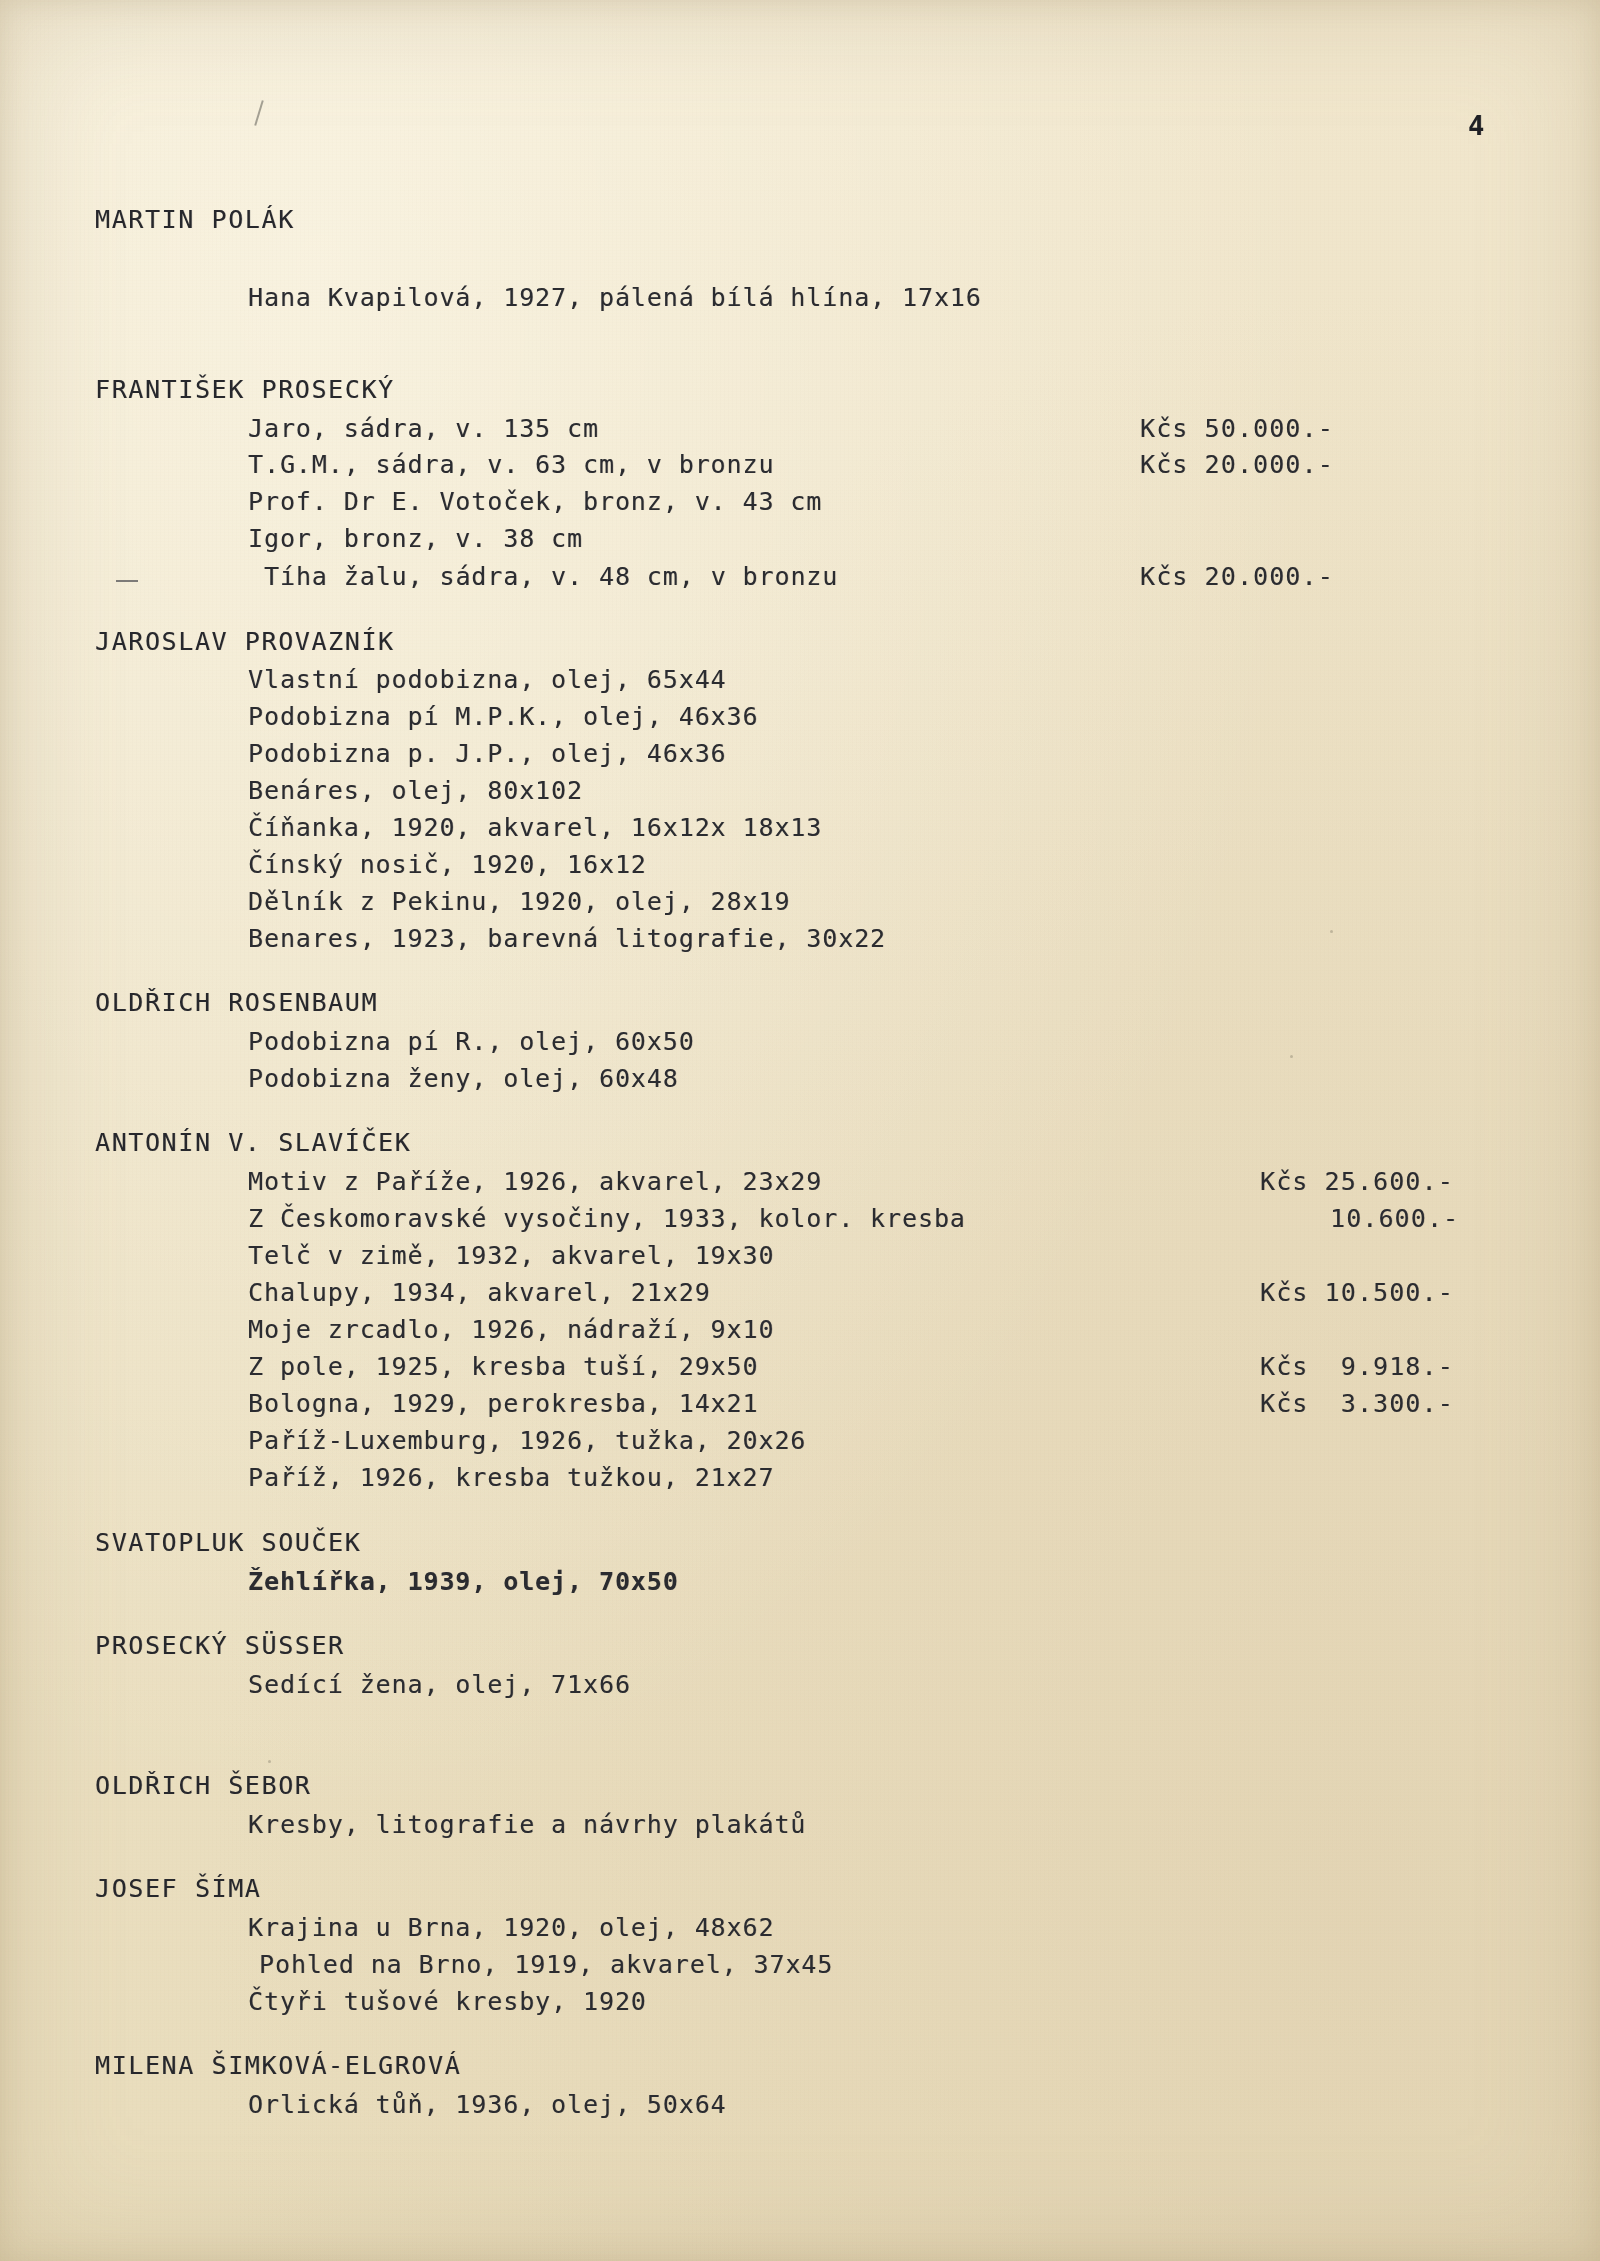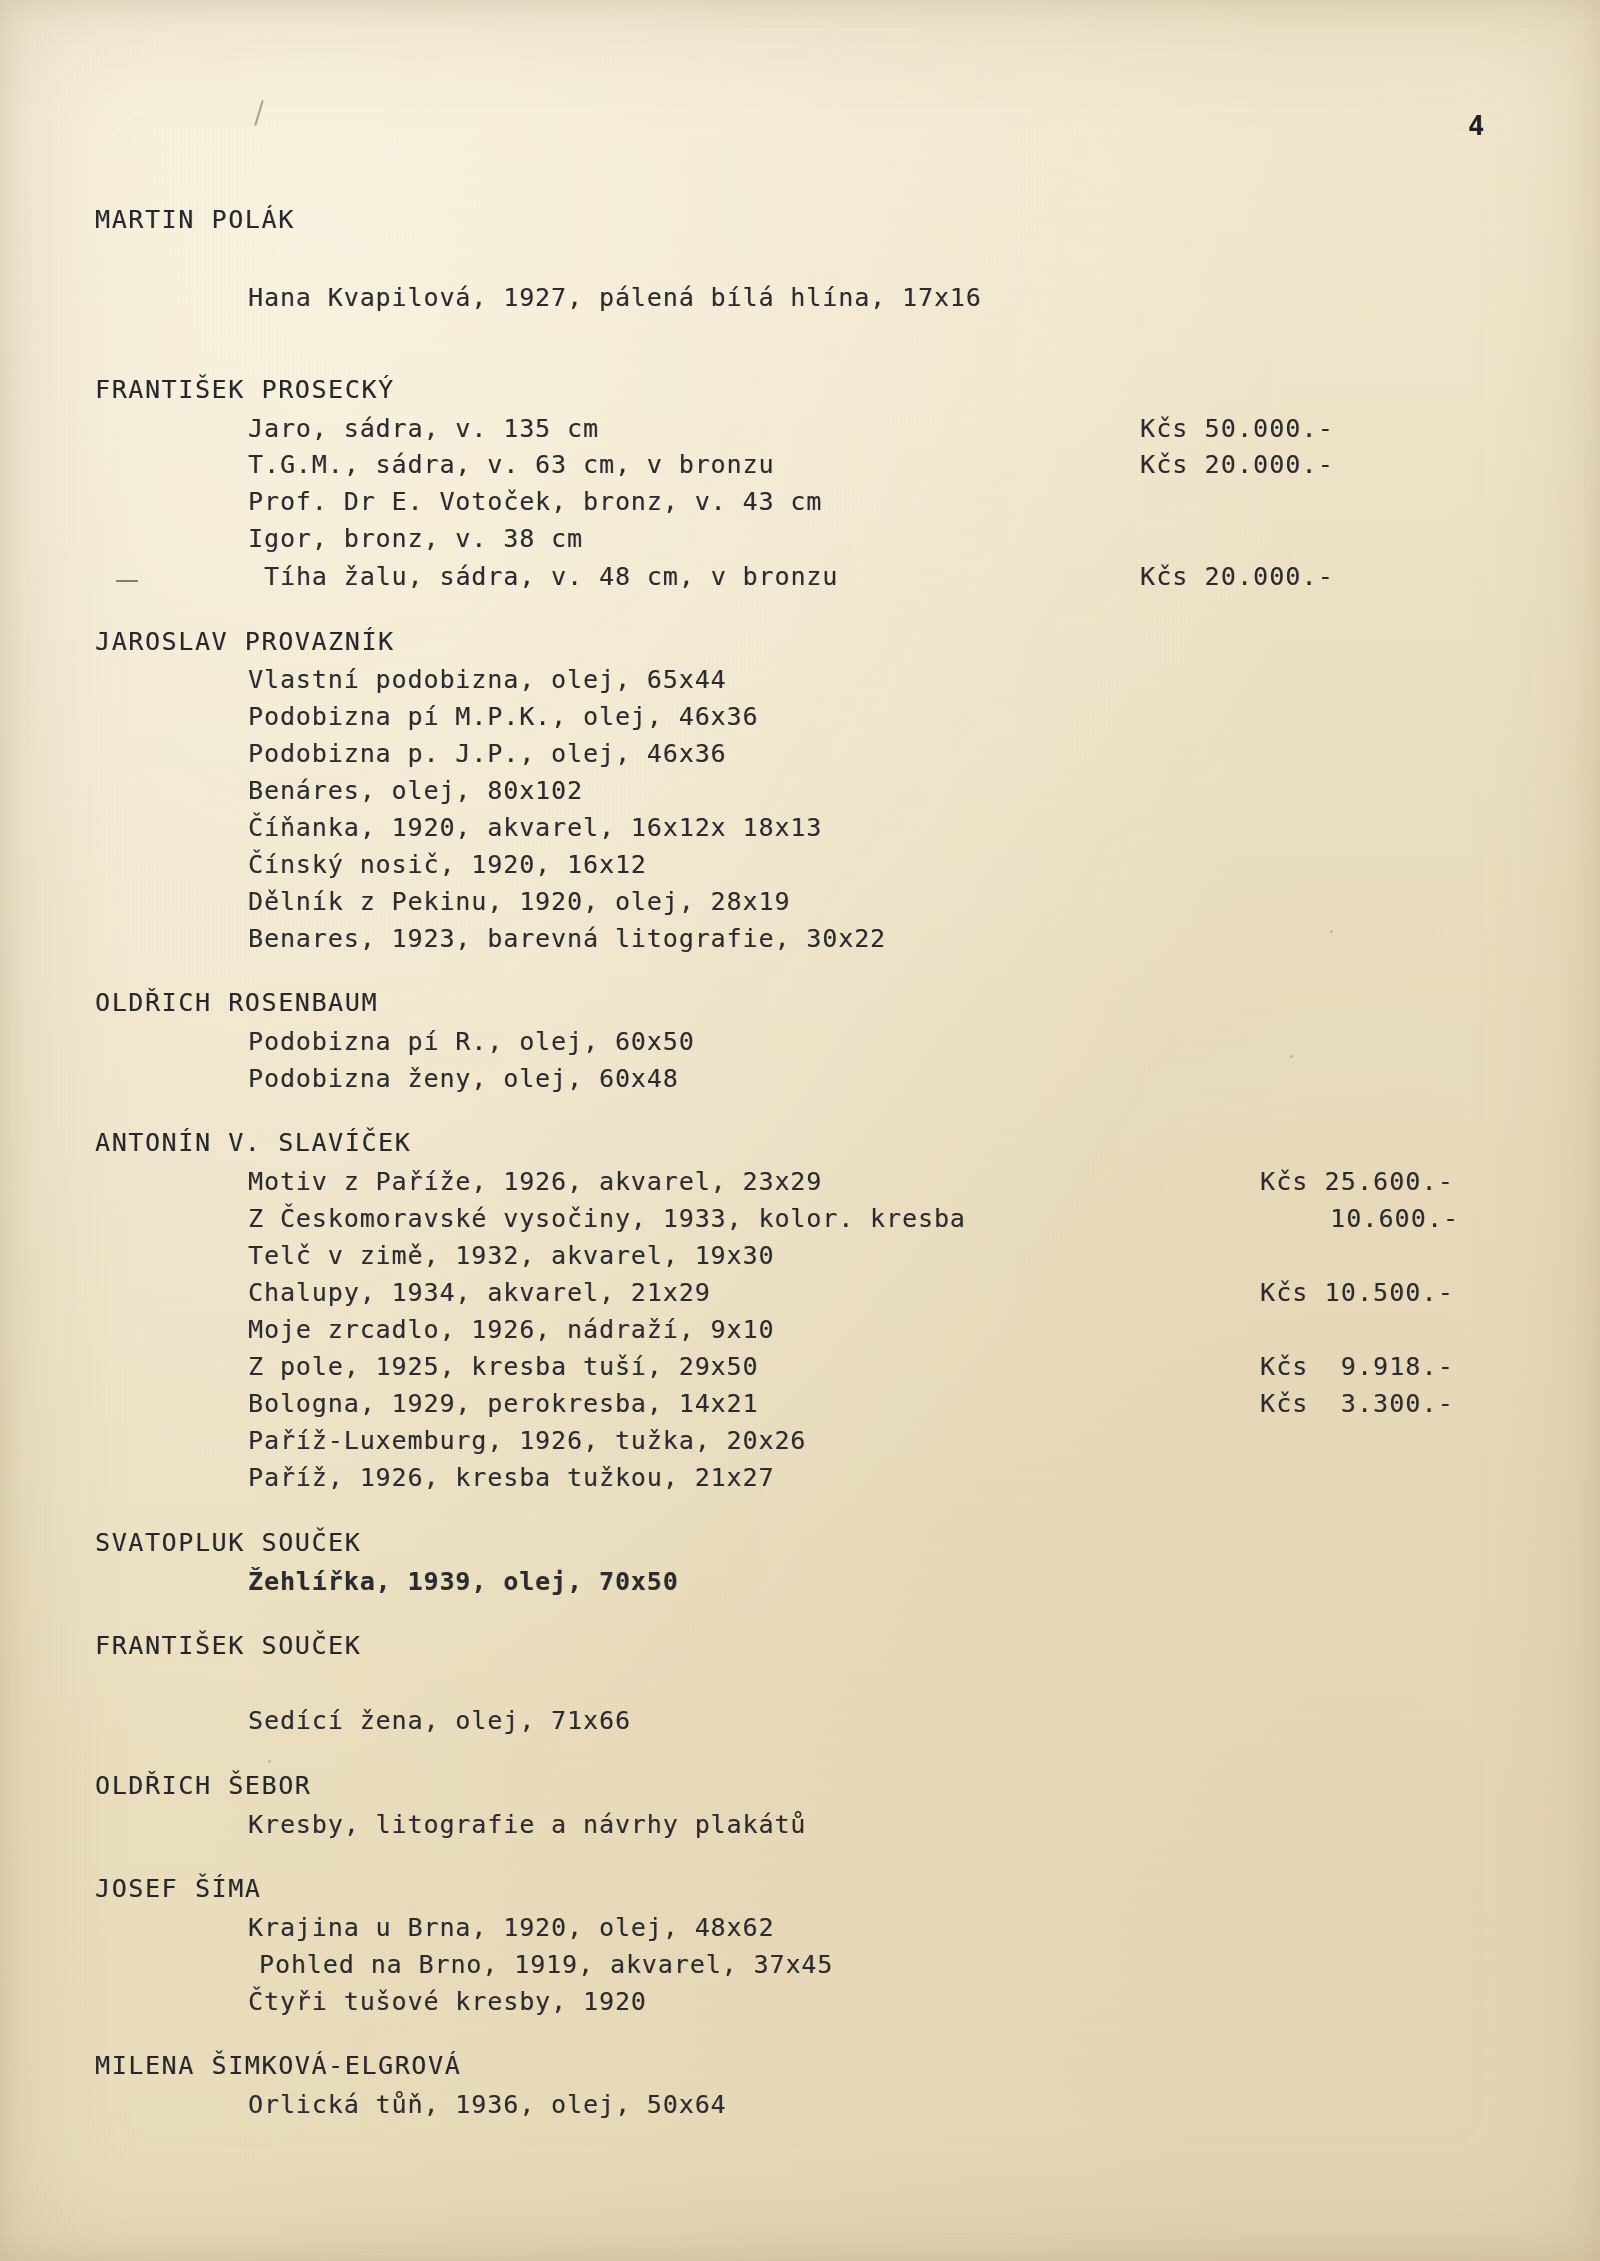--- a/index.html
+++ b/index.html
@@ -153,22 +153,22 @@
     <div class="tw work" style="left:248px; top:1352px;">Z pole, 1925, kresba tuší, 29x50</div>
     <div class="tw price" style="left:1260px; top:1352px;">Kčs  9.918.-</div>
     <div class="tw work" style="left:248px; top:1389px;">Bologna, 1929, perokresba, 14x21</div>
     <div class="tw price" style="left:1260px; top:1389px;">Kčs  3.300.-</div>
     <div class="tw work" style="left:248px; top:1426px;">Paříž-Luxemburg, 1926, tužka, 20x26</div>
     <div class="tw work" style="left:248px; top:1463px;">Paříž, 1926, kresba tužkou, 21x27</div>
 
     <div class="tw artist" style="left:95px; top:1528px;">SVATOPLUK SOUČEK</div>
     <div class="tw work" style="left:248px; top:1567px;font-weight:bold;">Žehlířka, 1939, olej, 70x50</div>
 
-    <div class="tw artist" style="left:95px; top:1631px;">FRANTIŠEK SOUČEK</div>
-    <div class="tw work" style="left:248px; top:1670px;margin-top:36px;">Sedící žena, olej, 71x66</div>
+    <div class="tw artist" style="left:95px; top:1631px;">PROSECKÝ SÜSSER</div>
+    <div class="tw work" style="left:248px; top:1670px;">Sedící žena, olej, 71x66</div>
 
     <div class="tw artist" style="left:95px; top:1771px;">OLDŘICH ŠEBOR</div>
     <div class="tw work" style="left:248px; top:1810px;text-align:right;">Kresby, litografie a návrhy plakátů</div>
 
     <div class="tw artist" style="left:95px; top:1874px;">JOSEF ŠÍMA</div>
     <div class="tw work" style="left:248px; top:1913px;">Krajina u Brna, 1920, olej, 48x62</div>
     <div class="tw work" style="left:248px; top:1950px;margin-left:11px;">Pohled na Brno, 1919, akvarel, 37x45</div>
     <div class="tw work" style="left:248px; top:1987px;">Čtyři tušové kresby, 1920</div>
 
     <div class="tw artist" style="left:95px; top:2051px;">MILENA ŠIMKOVÁ-ELGROVÁ</div>

